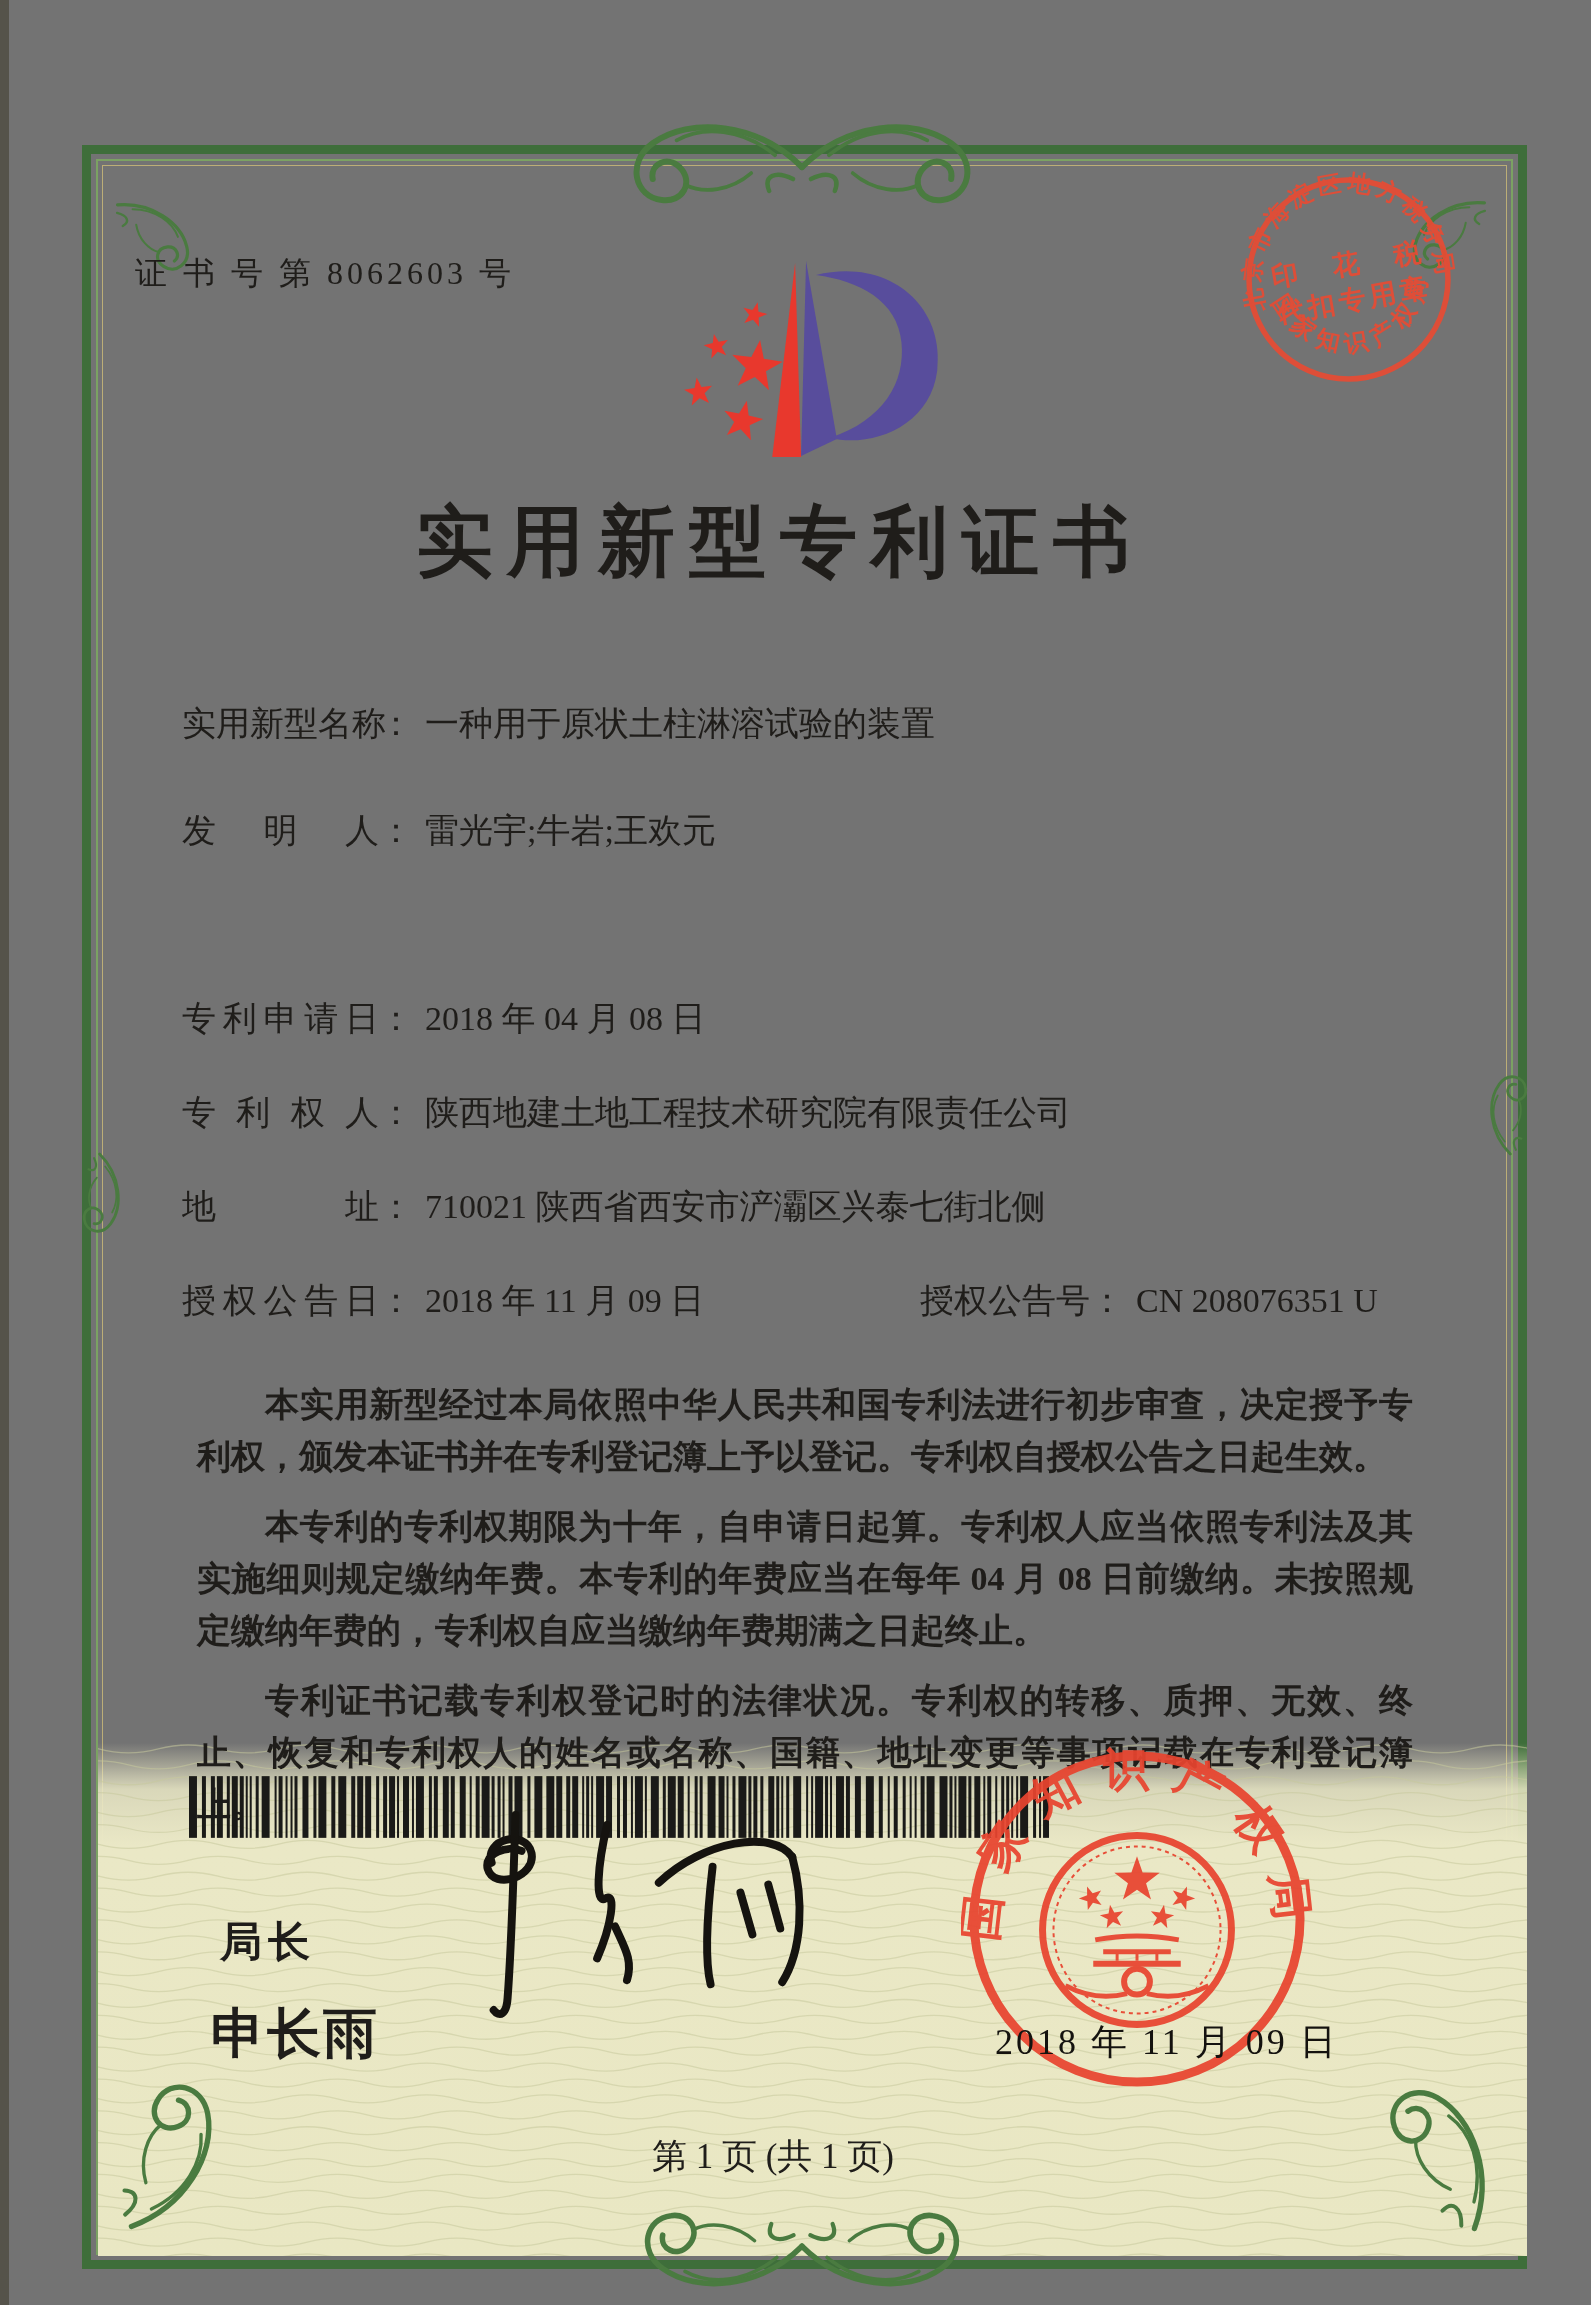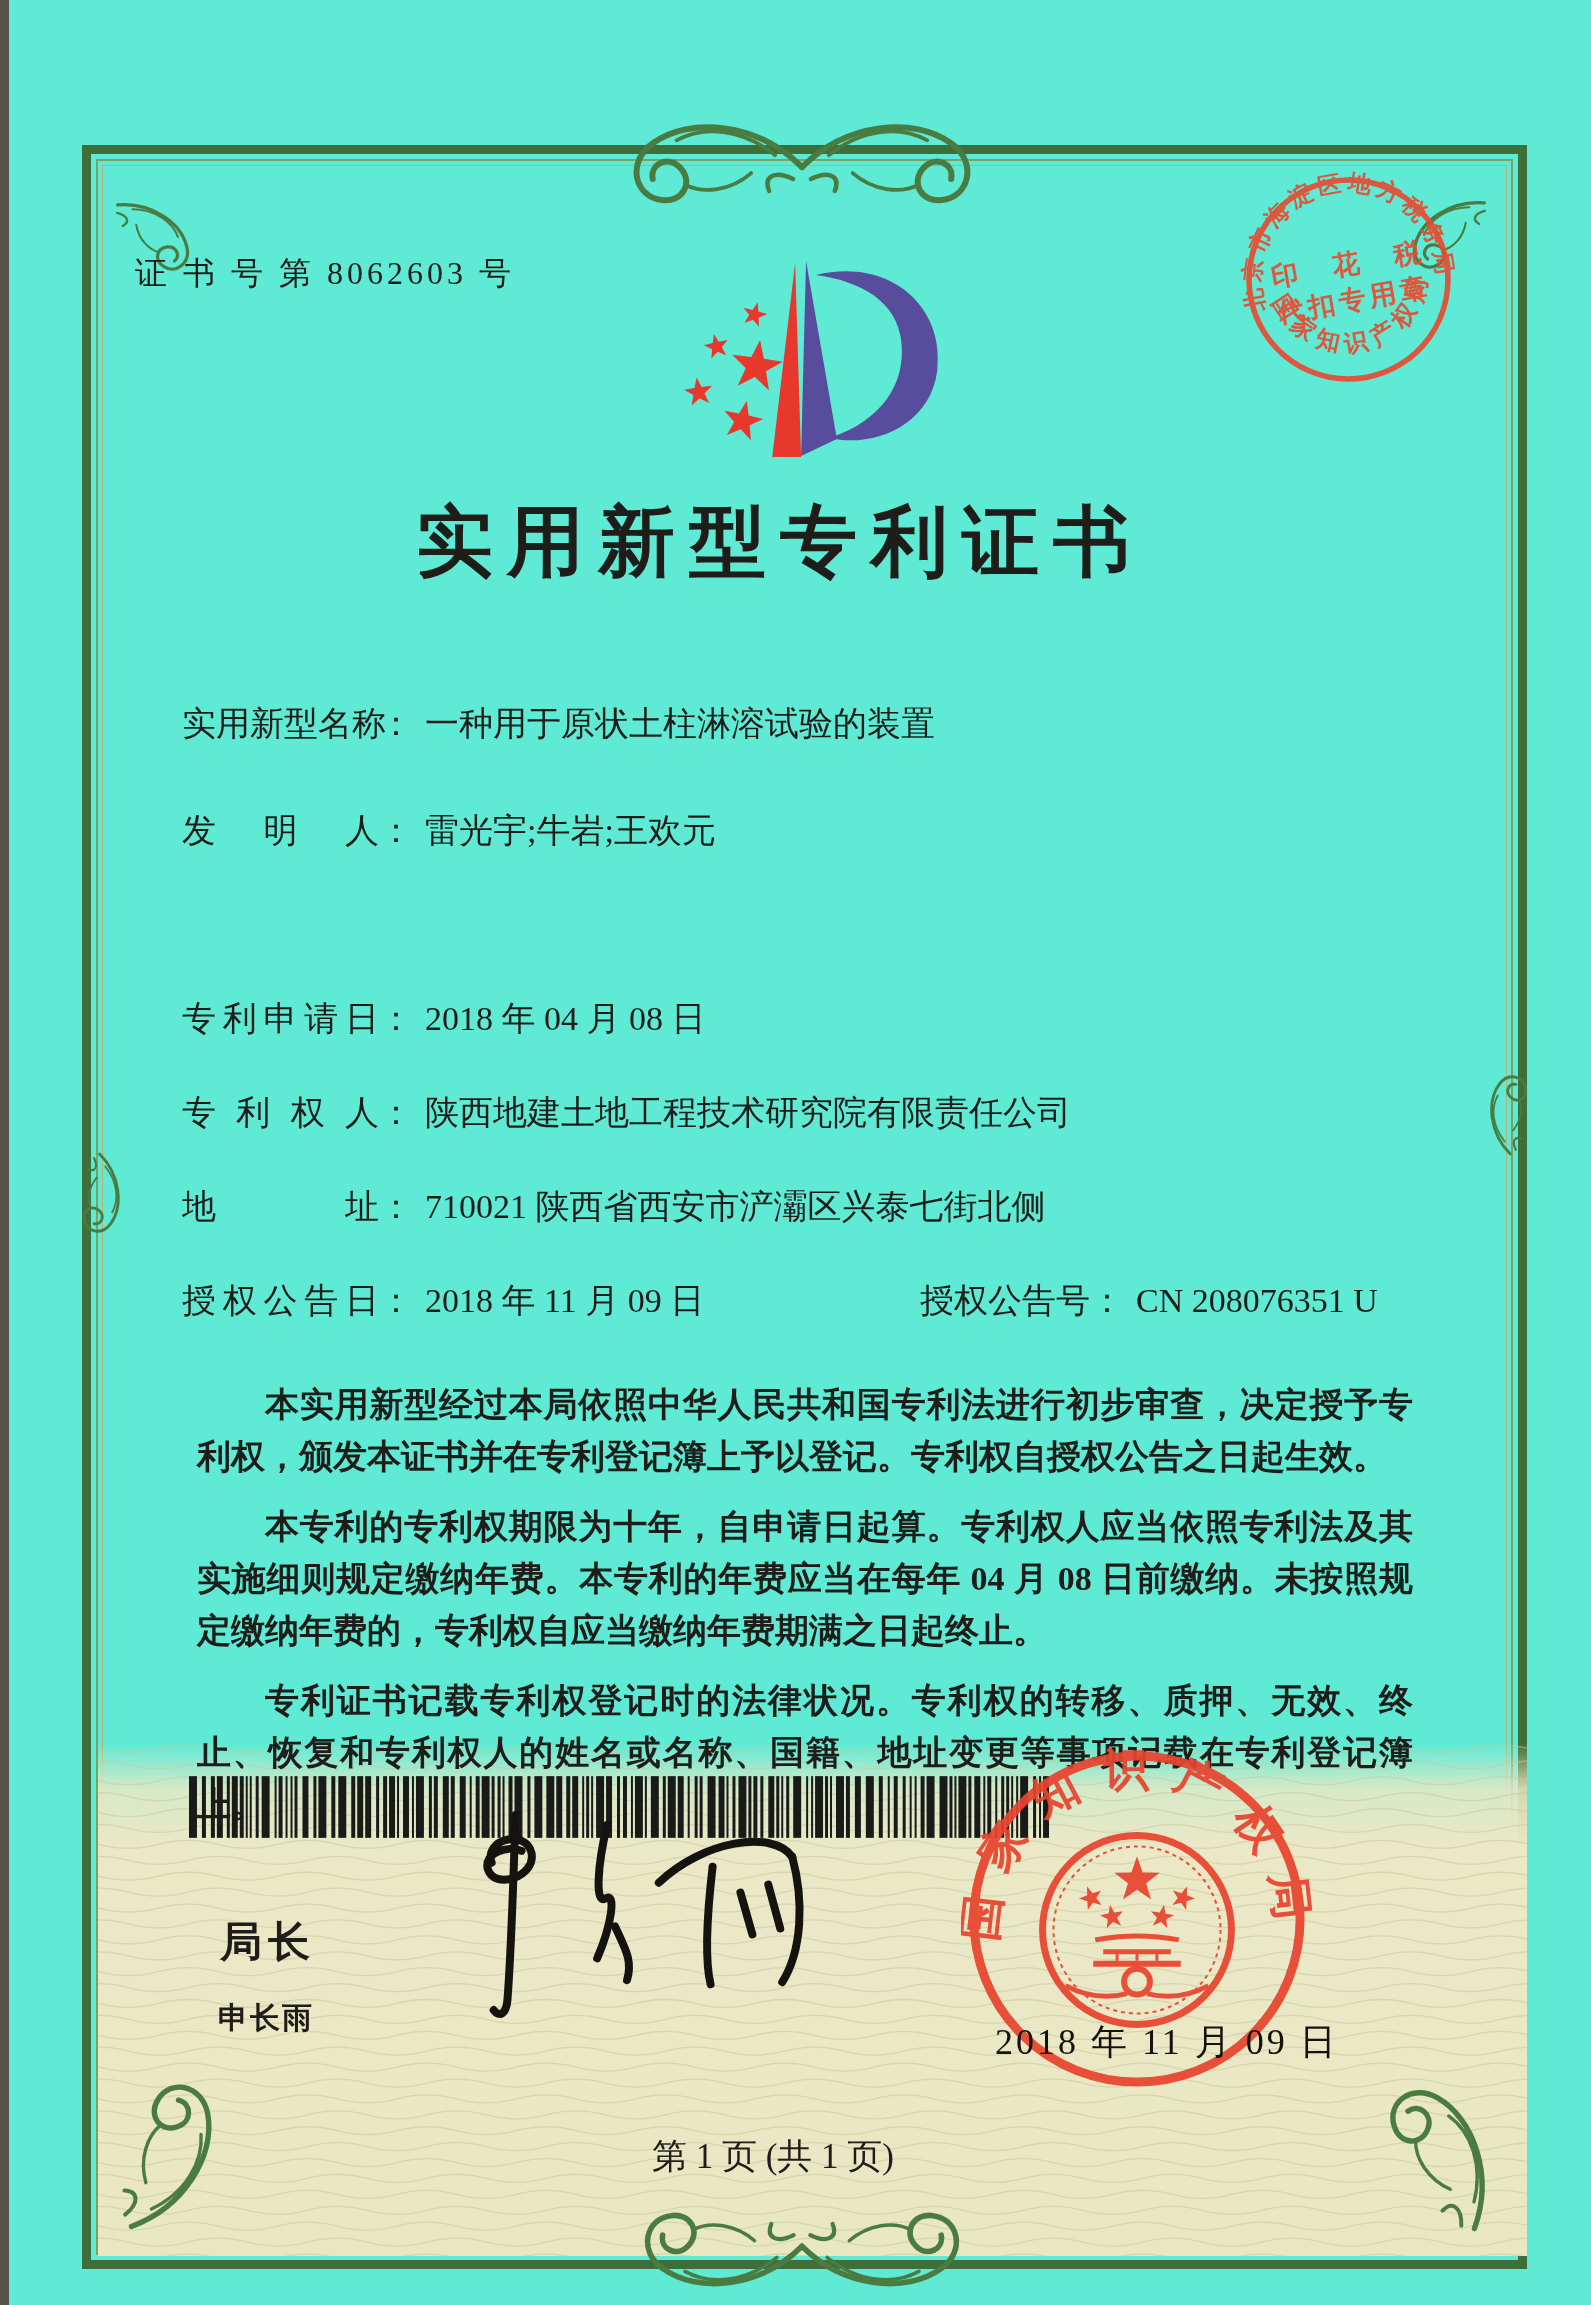--- a/index.html
+++ b/index.html
@@ -1,16 +1,16 @@
 <!DOCTYPE html>
 <html><head>
 <meta charset="utf-8">
 <style>
   html,body{margin:0;padding:0;background:#eceadb;}
-  .page{position:relative;width:1591px;height:2305px;background:#5eead4;overflow:hidden;
+  .page{position:relative;width:1591px;height:2305px;background:#737373;overflow:hidden;
         font-family:"Liberation Serif","DejaVu Serif",serif;color:#1f1d1a;}
   .scan-edge{position:absolute;left:0;top:0;width:9px;height:100%;background:#55534a;}
   
   .frame-outer{position:absolute;left:82px;top:145px;right:64px;bottom:36px;border:9px solid #3e6e3a;}
   .frame-mid{position:absolute;left:5px;top:5px;right:5px;bottom:5px;border:2px solid #7ba263;}
   .frame-inner{position:absolute;left:4px;top:4px;right:4px;bottom:4px;border:1px solid #bcae77;}
   
   .waves{position:absolute;left:98px;top:1743px;width:1429px;height:513px;z-index:0;
          background:linear-gradient(180deg,rgba(236,234,200,0) 0%,rgba(235,233,198,.85) 9%,#eae8c6 20%,#e9e7c3 100%);}
   .waves svg{position:absolute;left:0;top:0;}
@@ -19,21 +19,21 @@
   .title{position:absolute;left:85px;right:70px;top:491px;text-align:center;padding-right:46px;
          font-size:77px;font-weight:bold;letter-spacing:14px;z-index:1;}
   .field-row{position:absolute;left:182px;font-size:34px;white-space:nowrap;z-index:1;}
   .flabel{display:inline-block;width:197px;text-align:justify;text-align-last:justify;vertical-align:bottom;}
   .fvalue{margin-left:12px;}
   .grant-right{position:absolute;left:920px;top:1278px;font-size:34px;white-space:nowrap;z-index:1;}
   .paras{position:absolute;left:179px;top:1361px;width:1252px;font-size:34px;line-height:52px;
          text-align:justify;word-break:break-all;z-index:1;}
   .paras p{margin:18px;text-indent:2em;font-weight:bold;}
   .director-role{position:absolute;left:211px;top:1914px;font-size:42px;font-weight:600;letter-spacing:6px;z-index:2;margin-left:9px;}
-  .director-name{position:absolute;left:211px;top:1998px;font-size:30px;font-weight:600;letter-spacing:2px;z-index:2;margin-left:7px;}
+  .director-name{position:absolute;left:211px;top:1998px;font-size:54px;font-weight:600;letter-spacing:2px;z-index:2;}
   .footer{position:absolute;left:85px;right:70px;top:2133px;text-align:center;padding-right:60px;font-size:35px;z-index:2;}
   
   .logo{position:absolute;left:649px;top:235px;width:330px;height:249px;z-index:1;}
   .tax-stamp{position:absolute;left:1238px;top:169px;width:221px;height:221px;transform:rotate(-10deg);z-index:2;opacity:.92;}
   .barcode{position:absolute;left:189px;top:1776px;width:862px;height:62px;z-index:1;}
   .signature{position:absolute;left:422px;top:1809px;width:410px;height:229px;z-index:3;}
   .seal{position:absolute;left:961px;top:1743px;width:352px;height:352px;z-index:2;opacity:.93;}
   .seal-date{position:absolute;left:995px;top:2018px;font-size:36px;letter-spacing:3px;color:#14120f;z-index:4;white-space:nowrap;}
   .ornaments{position:absolute;left:0;top:0;width:1591px;height:2305px;z-index:1;pointer-events:none;}
   svg text{font-family:"Liberation Serif","DejaVu Serif",serif;}

